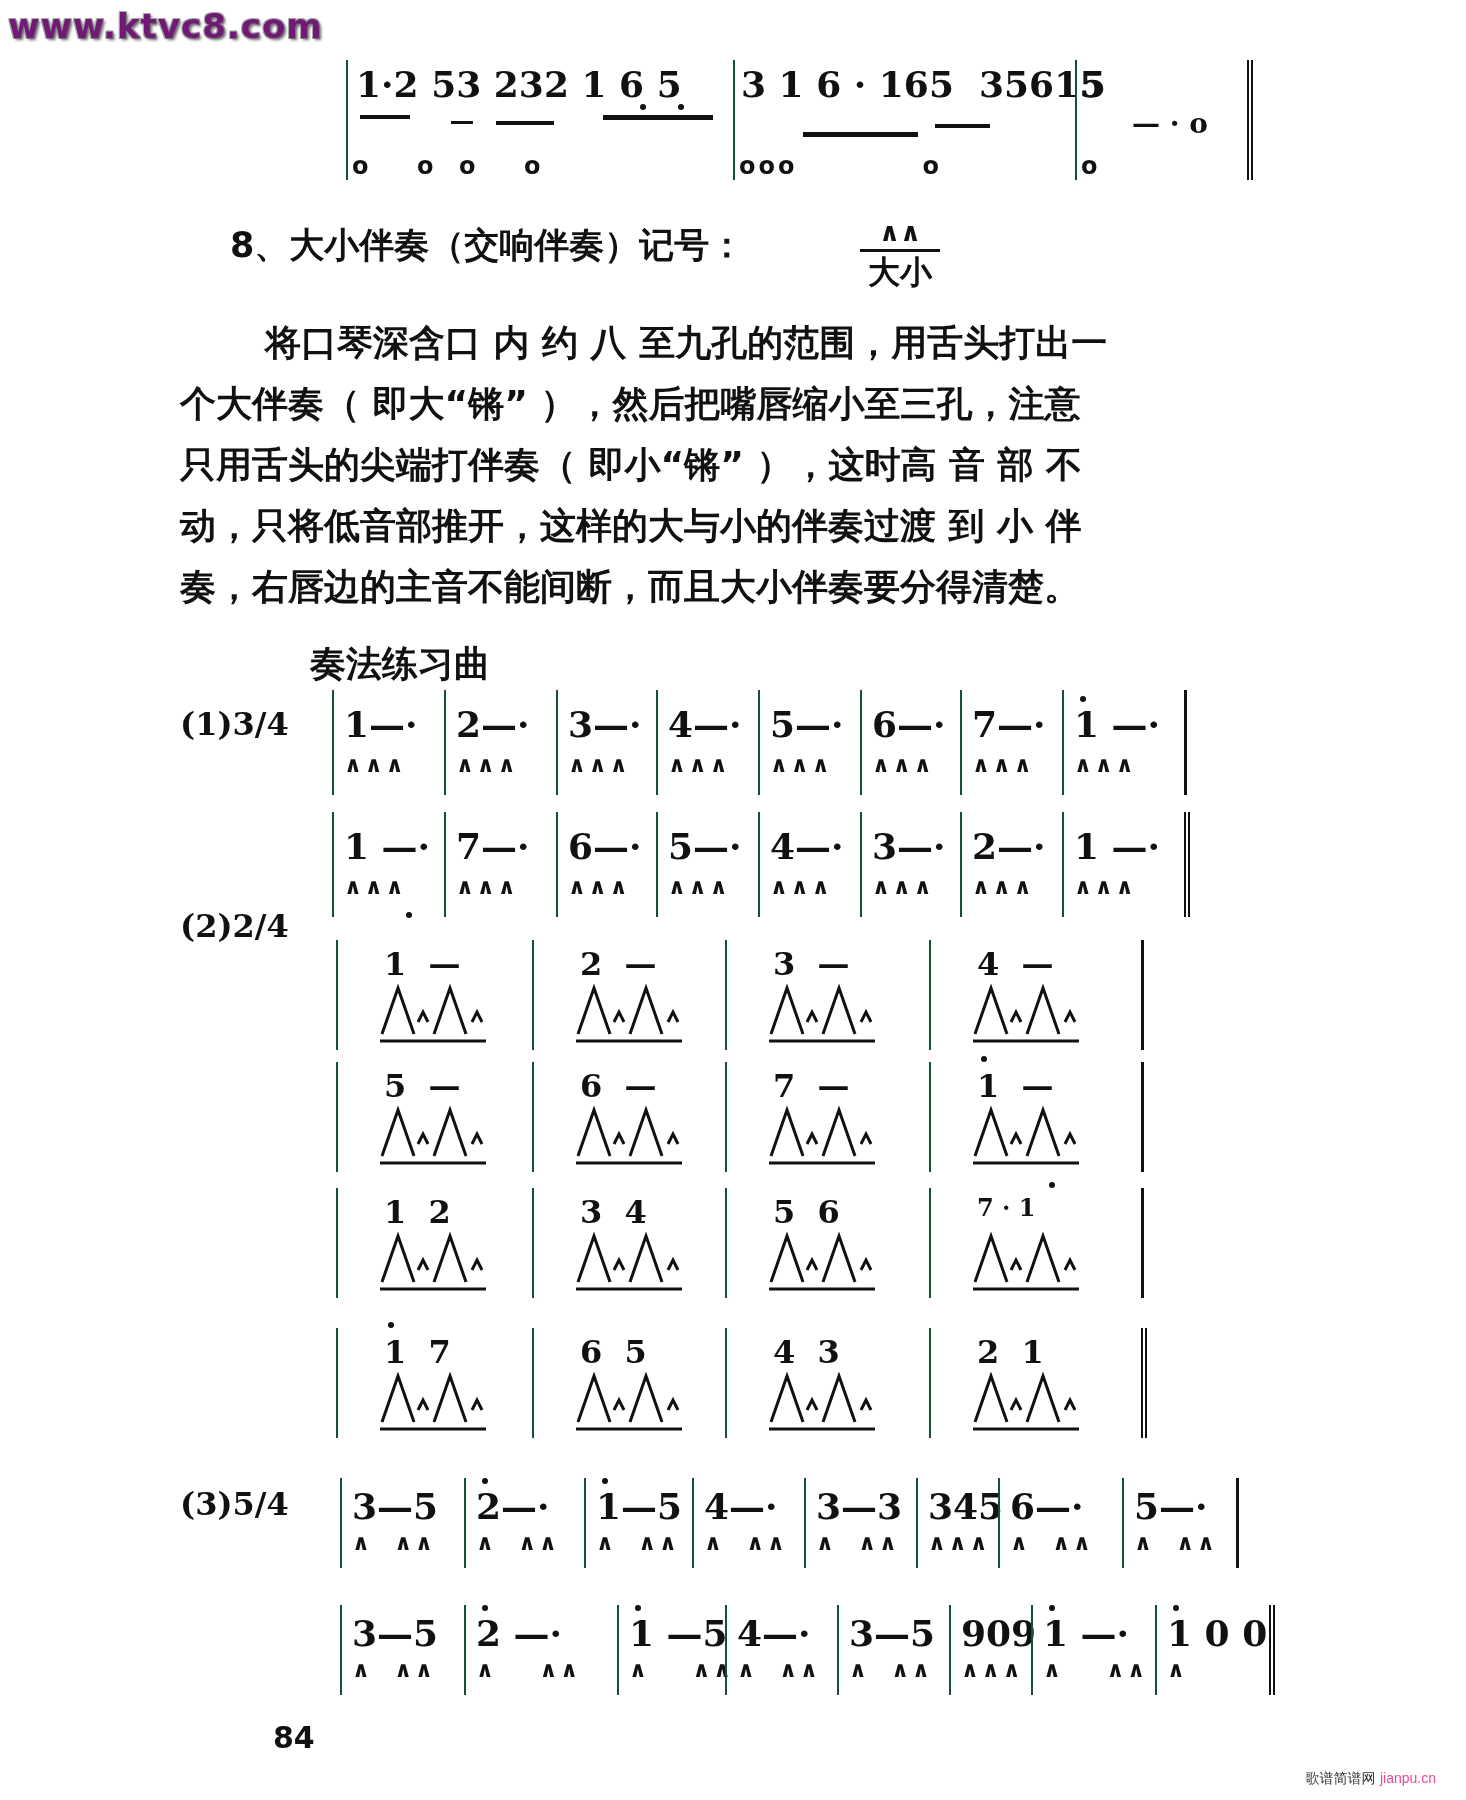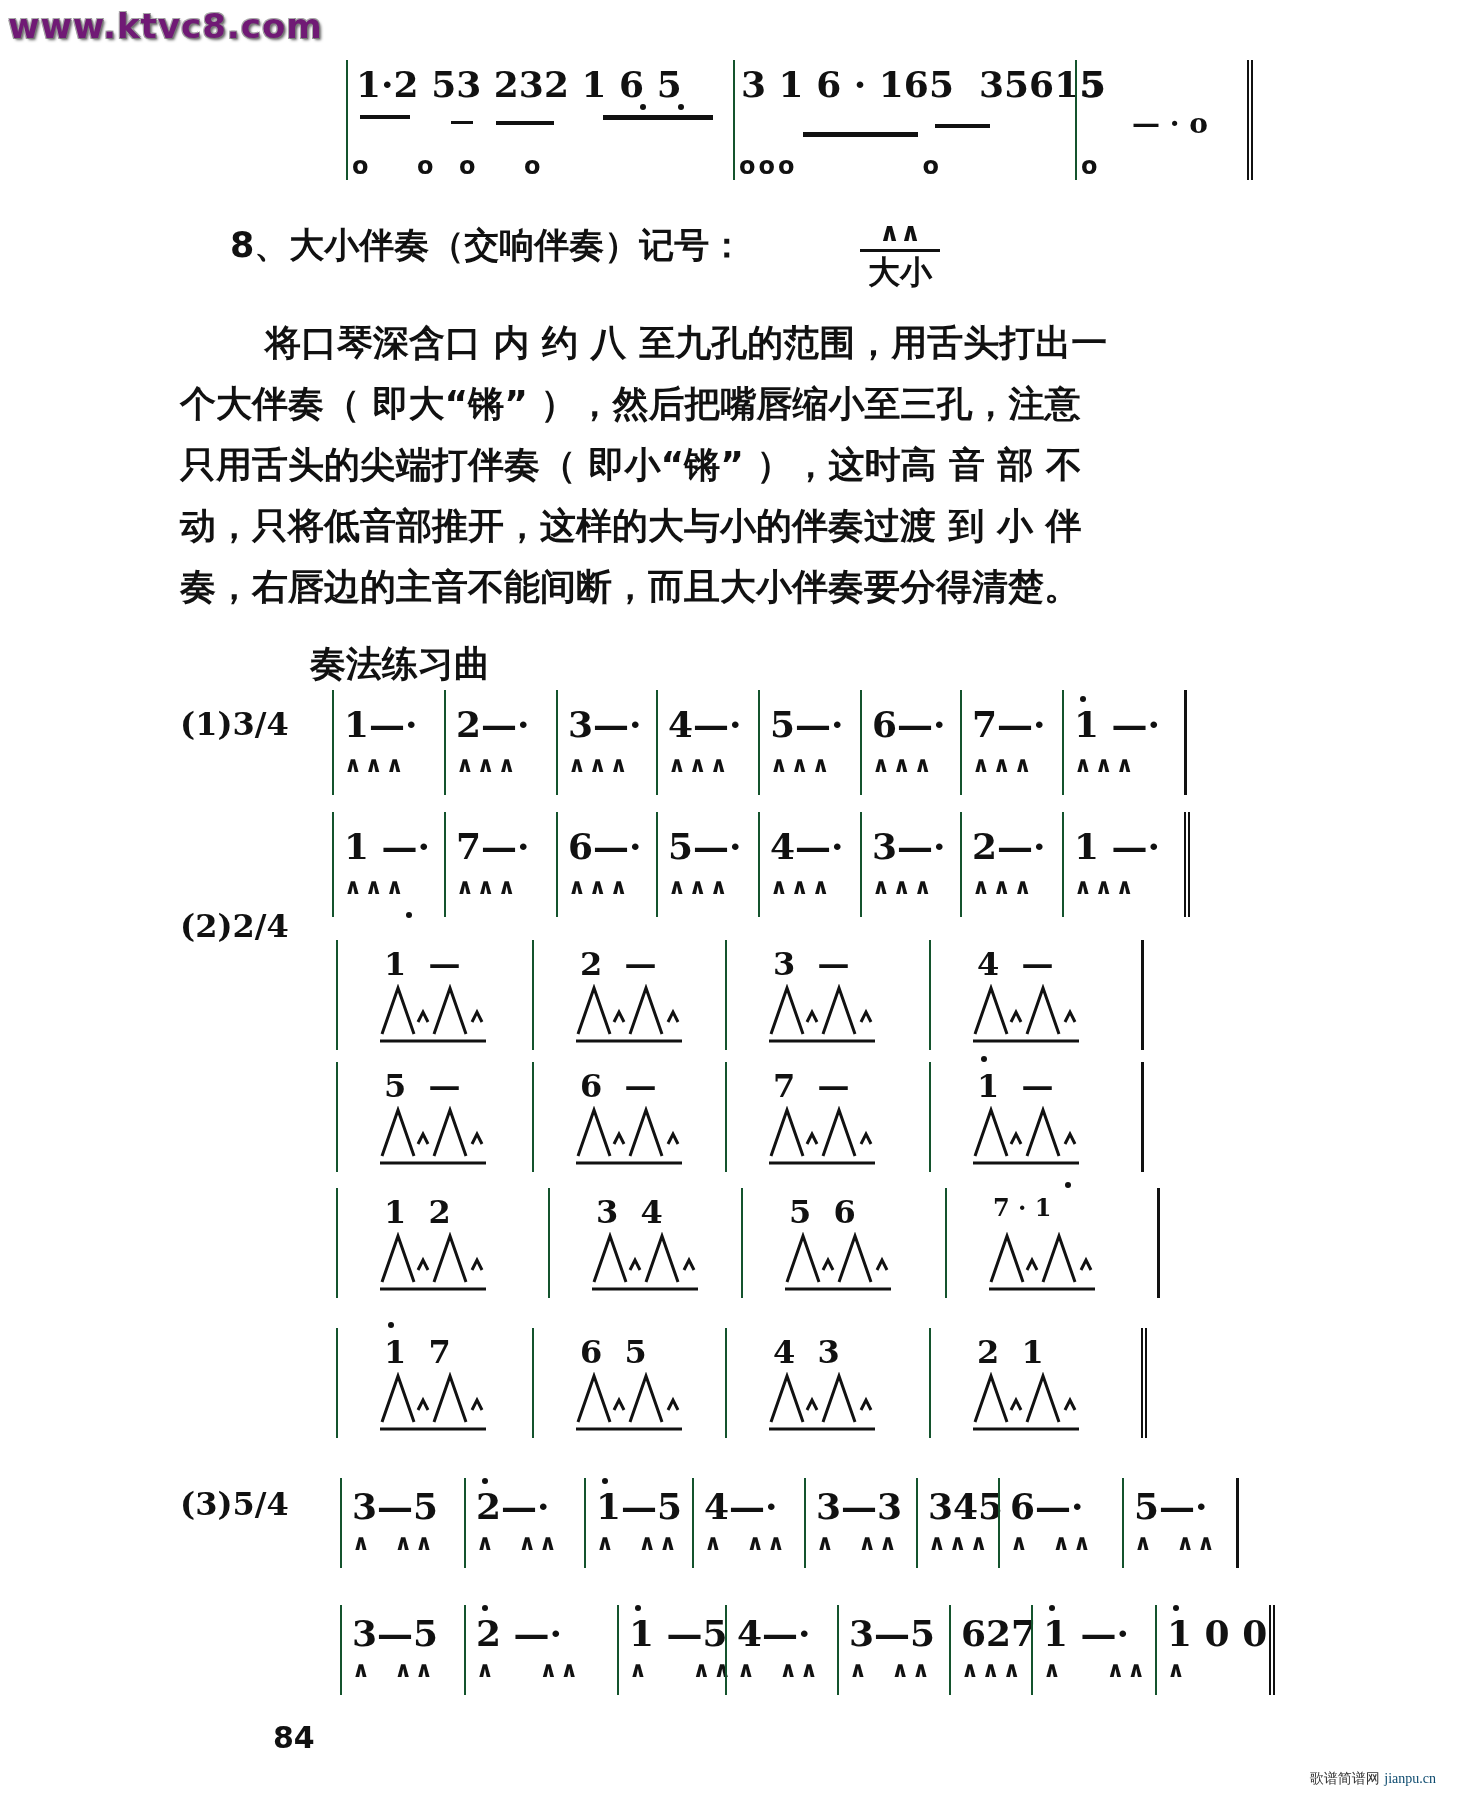--- a/index.html
+++ b/index.html
@@ -11,21 +11,21 @@
   .watermark-top {
     position:absolute; left:8px; top:6px;
     font-family:"DejaVu Sans", sans-serif; font-size:34px; font-weight:bold;
     color:#701a75; letter-spacing:1px;
     text-shadow:1px 1px 0 #777, -1px -1px 0 #aaa, 1px -1px 0 #999, -1px 1px 0 #999, 2px 2px 3px #666;
   }
   .watermark-bottom {
     position:absolute; right:30px; bottom:12px;
     font-family:"DejaVu Serif", serif; font-size:14px; color:#333;
   }
-  .watermark-bottom .en { color:#0c4a6e; font-family:Liberation Serif, serif; }
+  .watermark-bottom .en { color:#ec4899; font-family:Liberation Sans, sans-serif; }
 
   
   .row { position:absolute; display:flex; align-items:stretch; }
   .bar { border-left:2px solid #14532d; position:relative; }
   .bar.last { border-right:3px solid #111; }
   .bar.final { border-right:6px double #111; }
   .n { font-family:"DejaVu Serif", serif; font-weight:bold; font-size:36px; line-height:1; white-space:pre; position:absolute; }
   .acc { font-family:"DejaVu Sans", sans-serif; font-weight:bold; font-size:22px; position:absolute; letter-spacing:3px; white-space:pre; }
   .dot-hi { position:absolute; width:6px; height:6px; background:#111; border-radius:50%; }
   .label { position:absolute; font-family:"DejaVu Serif", serif; font-weight:bold; font-size:32px; }
@@ -279,21 +279,21 @@
             <polyline points="4,50 20,4 36,50" fill="none" stroke="#111" stroke-width="3"></polyline>
             <polyline points="40,38 45,28 50,38" fill="none" stroke="#111" stroke-width="3"></polyline>
             <polyline points="56,50 72,4 88,50" fill="none" stroke="#111" stroke-width="3"></polyline>
             <polyline points="94,38 99,28 104,38" fill="none" stroke="#111" stroke-width="3"></polyline>
             <line x1="2" y1="57" x2="108" y2="57" stroke="#111" stroke-width="3"></line>
           </svg>
         </div>
       </div>
     </div>
   <div class="row" id="ex2r3" style="left:336px; top:1188px; height:110px;">
-      <div class="bar" style="width: 194px; padding-left: 16px;">
+      <div class="bar" style="width: 194px;">
         <span class="n" style="left: 46px; top: 8px; font-size: 32px;">1  2</span>
         <div class="big-acc" style="left: 40px; top: 44px;">
           <svg width="120" height="60" viewBox="0 0 120 60">
             <polyline points="4,50 20,4 36,50" fill="none" stroke="#111" stroke-width="3"></polyline>
             <polyline points="40,38 45,28 50,38" fill="none" stroke="#111" stroke-width="3"></polyline>
             <polyline points="56,50 72,4 88,50" fill="none" stroke="#111" stroke-width="3"></polyline>
             <polyline points="94,38 99,28 104,38" fill="none" stroke="#111" stroke-width="3"></polyline>
             <line x1="2" y1="57" x2="108" y2="57" stroke="#111" stroke-width="3"></line>
           </svg>
         </div>
@@ -444,21 +444,21 @@
       </div>
       <div class="bar" style="width: 110px;">
         <span class="n" style="left: 10px; top: 10px;">4—·</span>
         <span class="acc" style="left: 10px; top: 52px;">∧  ∧∧</span>
       </div>
       <div class="bar" style="width: 110px;">
         <span class="n" style="left: 10px; top: 10px;">3—5</span>
         <span class="acc" style="left: 10px; top: 52px;">∧  ∧∧</span>
       </div>
       <div class="bar" style="width: 80px;">
-        <span class="n" style="left: 10px; top: 10px;">627</span>
+        <span class="n" style="left: 10px; top: 10px;">909</span>
         <span class="acc" style="left: 10px; top: 52px;">∧∧∧</span>
       </div>
       <div class="bar" style="width: 122px;">
         <span class="n" style="left: 10px; top: 10px;">1 —·</span>
         <span class="dot-hi" style="left: 16px; top: 0px;"></span>
         <span class="acc" style="left: 10px; top: 52px;">∧    ∧∧</span>
       </div>
       <div class="bar final" style="width: 112px;">
         <span class="n" style="left: 10px; top: 10px;">1 0 0</span>
         <span class="dot-hi" style="left: 16px; top: 0px;"></span>

